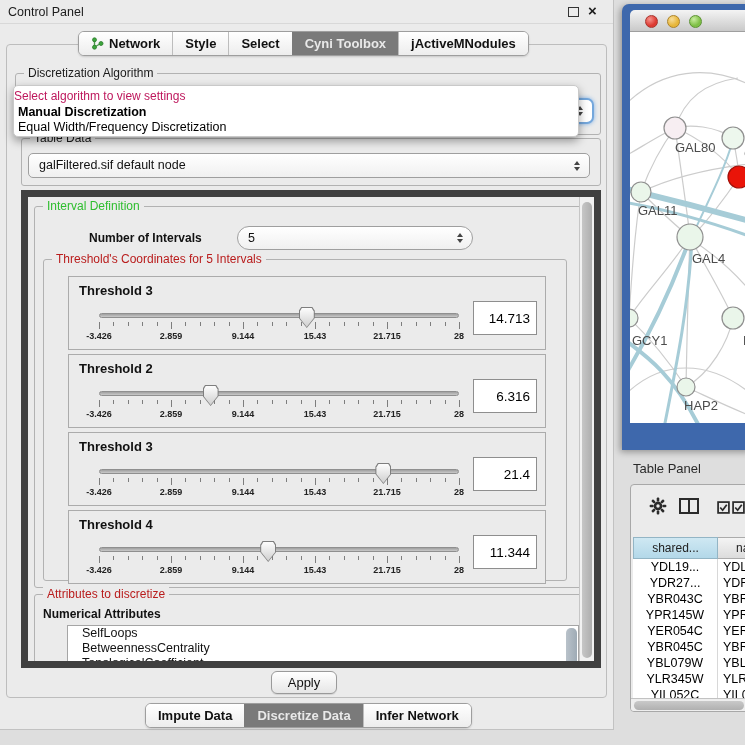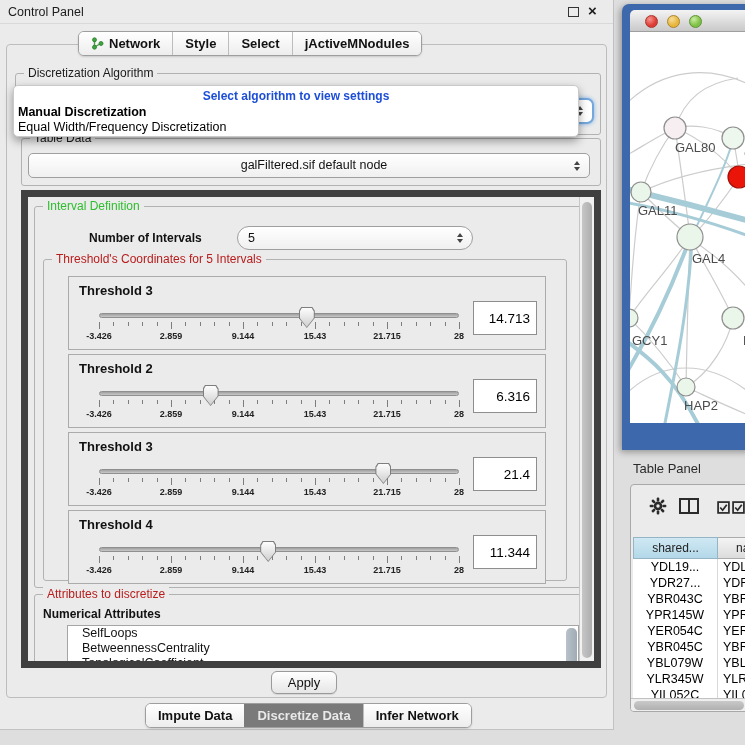--- a/index.html
+++ b/index.html
@@ -33,21 +33,21 @@
   
   .combo { background:linear-gradient(#ffffff,#f0f0f0); border:1px solid #9f9f9f; border-radius:5px; font-size:12.5px; color:#111; line-height:23px; padding-left:10px; }
   .arrows { position:absolute; right:9px; top:50%; transform:translateY(-50%); display:flex; flex-direction:column; gap:2px; }
   .arr-up { width:0; height:0; border-left:3.5px solid transparent; border-right:3.5px solid transparent; border-bottom:4.5px solid #444; }
   .arr-dn { width:0; height:0; border-left:3.5px solid transparent; border-right:3.5px solid transparent; border-top:4.5px solid #444; }
 
   .algo-combo { left:16px; top:52px; width:574px; height:26px; border-radius:7px; border:2px solid #74a7dc; box-shadow:0 0 4px #7fb0e6; background:#fff; }
 
   
   .popup { left:6px; top:40px; width:566px; height:52px; background:#fff; border:1px solid #c9c9c9; border-radius:5px; box-shadow:0 4px 10px rgba(0,0,0,.38); z-index:50; }
-  .popup-hint { top:3px; left:0; width:100%; text-align:center; font-size:12px; color:#1d4ed8;font-weight:bold; }
+  .popup-hint { top:3px; left:0; width:100%; font-size:12px; color:#be185d; }
   .popup-opt1 { top:19px; left:4px; font-size:12.5px; font-weight:bold; color:#000; }
   .popup-opt2 { top:34px; left:4px; font-size:12.5px; color:#000; }
 
   
   .scrollpane { left:14px; top:145px; width:580px; height:478px; border:7px solid #404040; background:#ebebeb; overflow:hidden; }
   .vscroll { right:0; top:0; width:15px; height:100%; background:#f1f1f1; border-left:1px solid #c6c6c6; }
   .vthumb { left:2px; top:5px; width:10px; height:456px; border-radius:5px; background:linear-gradient(90deg,#c6c6c6,#aeaeae); }
 
   
   .th-box { position:absolute; left:24px; width:478px; height:74px; background:#ebebeb; border:1px solid #ababab; }
@@ -118,21 +118,21 @@
     </div>
 
     <div class="abs popup">
       <div class="abs popup-hint">Select algorithm to view settings</div>
       <div class="abs popup-opt1">Manual Discretization</div>
       <div class="abs popup-opt2">Equal Width/Frequency Discretization</div>
     </div>
 
     <div class="abs group" style="left:14px; top:93px; width:580px; height:48px;">
       <span class="gtitle">Table Data</span>
-      <div class="abs combo" style="left:6px; top:14px; width:562px; height:25px;text-align:center;">
+      <div class="abs combo" style="left:6px; top:14px; width:562px; height:25px;">
         <span>galFiltered.sif default node</span>
         <span class="arrows">
             <span class="arr-up"></span>
             <span class="arr-dn"></span>
           </span>
       </div>
     </div>
 
     <div class="abs scrollpane">
 
@@ -370,20 +370,23 @@
         <circle cx="10" cy="6.5" r="2" fill="#3da63d" stroke="#2d7b2d" stroke-width="0.8"></circle>
       </svg>
       <span>Network</span>
     </div>
     <div class="tab">
         <span>Style</span>
       </div>
     <div class="tab">
         <span>Select</span>
       </div>
+    <div class="tab sel">
+        <span>Cyni Toolbox</span>
+      </div>
     <div class="tab">
         <span>jActiveMNodules</span>
       </div>
   </div>
 
   <div class="abs tabstrip bot">
     <div class="tab">
         <span>Impute Data</span>
       </div>
     <div class="tab sel">

